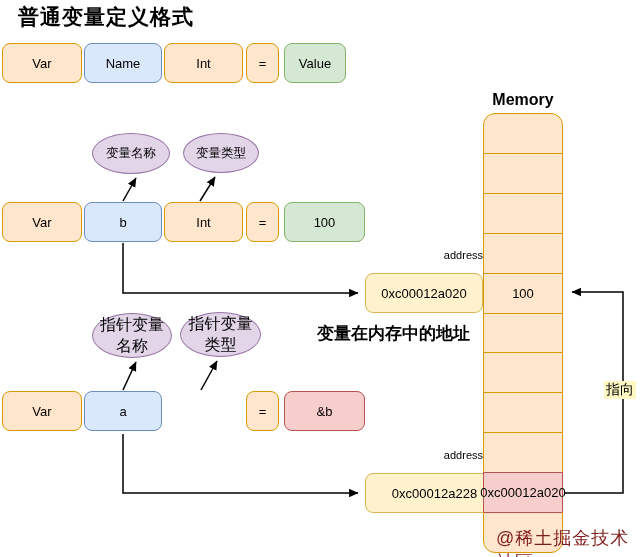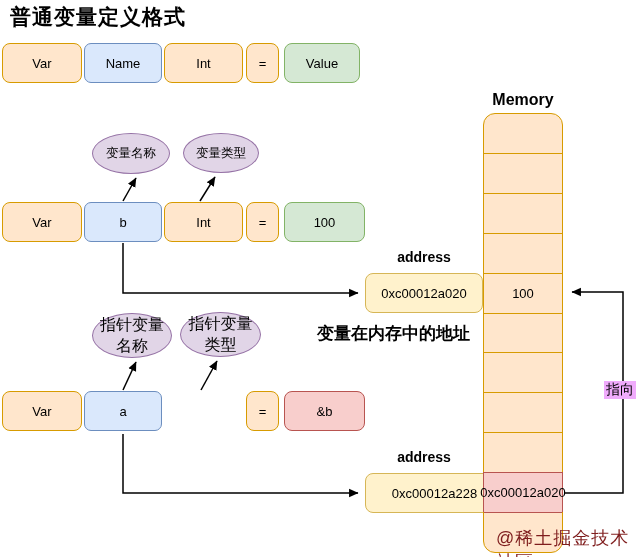--- a/index.html
+++ b/index.html
@@ -1,70 +1,70 @@
 <!DOCTYPE html>
 <html><head>
 <meta charset="utf-8">
 <style>
   html,body{margin:0;padding:0;background:#fff;}
   .canvas{
     position:relative;width:640px;height:557px;background:#ffffff;overflow:hidden;
     font-family:"Liberation Sans","DejaVu Sans",sans-serif;color:#000;
   }
-  .title{position:absolute;left:10px;top:3px;font-size:21px;font-weight:bold;letter-spacing:1px;text-align:right;}
+  .title{position:absolute;left:18px;top:3px;font-size:21px;font-weight:bold;letter-spacing:1px;text-align:right;}
   .box{
     position:absolute;height:40px;box-sizing:border-box;border:1px solid;border-radius:8px;
     display:flex;align-items:center;justify-content:center;font-size:13px;z-index:1;
   }
   .c-orange{background:#ffe6cc;border-color:#d79b00;}
-  .c-blue{background:#dae8fc;border-color:#6c8ebf;border-radius:7px;}
+  .c-blue{background:#dae8fc;border-color:#6c8ebf;}
   .c-green{background:#d5e8d4;border-color:#82b366;}
   .c-pink{background:#f8cecc;border-color:#b85450;}
   .c-yellow{background:#fff2cc;border-color:#d6b656;}
   .bold{font-weight:bold;}
   .ellipse{
     position:absolute;box-sizing:border-box;background:#e1d5e7;border:1px solid #9673a6;
     border-radius:50%;display:flex;align-items:center;justify-content:center;
     font-size:12.5px;z-index:1;text-align:center;
   }
   .ellipse.small{font-size:16px;}
-  .addr-label{position:absolute;width:118px;text-align:center;font-size:14px;font-weight:bold;z-index:1;}
+  .addr-label{position:absolute;width:118px;text-align:right;font-size:11px;font-weight:normal;z-index:1;}
   .mem-title{position:absolute;left:483px;top:91px;width:80px;text-align:center;font-size:16px;font-weight:bold;z-index:1;}
   .mem-col{
     position:absolute;left:483px;top:113px;width:80px;height:440px;box-sizing:border-box;
     background:#ffe6cc;border:1px solid #d79b00;border-radius:12px;
     display:flex;flex-direction:column;z-index:1;
   }
   .mem-cell{
     flex:1;border-top:1px solid #d79b00;display:flex;align-items:center;justify-content:center;
     font-size:13px;
   }
   .mem-cell:first-child{border-top:none;}
   .mem-cell.highlight{
     background:#f8cecc;border-top:1px solid #b85450;
     border-left:1px solid #b85450;border-right:1px solid #b85450;margin:0 -1px;
   }
   .mem-cell.highlight + .mem-cell{border-top-color:#b85450;}
   .note{position:absolute;left:317px;top:322px;font-size:17px;font-weight:600;z-index:1;}
-  .points-to{position:absolute;left:604px;top:381px;font-size:14px;background:#f0abfc;padding:0 2px;z-index:3;}
+  .points-to{position:absolute;left:604px;top:381px;font-size:14px;background:#fef9c3;padding:0 2px;z-index:3;}
   .watermark{position:absolute;left:496px;top:526px;font-size:18px;color:#7f1d1d;letter-spacing:1px;z-index:5;}
   .arrows{position:absolute;left:0;top:0;z-index:2;pointer-events:none;}
 </style>
 </head>
 <body>
 
 <div class="canvas">
 
   <div class="title">普通变量定义格式</div>
 
   <div class="box c-orange" style="left:2px;top:43px;width:80px;">Var</div>
   <div class="box c-blue" style="left:84px;top:43px;width:78px;">Name</div>
   <div class="box c-orange" style="left:164px;top:43px;width:79px;">Int</div>
   <div class="box c-orange" style="left:246px;top:43px;width:33px;">=</div>
-  <div class="box c-green" style="left:284px;top:43px;width:76px;">Value</div>
+  <div class="box c-green" style="left:284px;top:43px;width:62px;">Value</div>
 
   <div class="ellipse" style="left:92px;top:133px;width:78px;height:41px;">变量名称</div>
   <div class="ellipse" style="left:183px;top:133px;width:76px;height:40px;">变量类型</div>
 
   <div class="box c-orange" style="left:2px;top:202px;width:80px;">Var</div>
   <div class="box c-blue" style="left:84px;top:202px;width:78px;">b</div>
   <div class="box c-orange" style="left:164px;top:202px;width:79px;">Int</div>
   <div class="box c-orange" style="left:246px;top:202px;width:33px;">=</div>
   <div class="box c-green" style="left:284px;top:202px;width:81px;">100</div>
 

